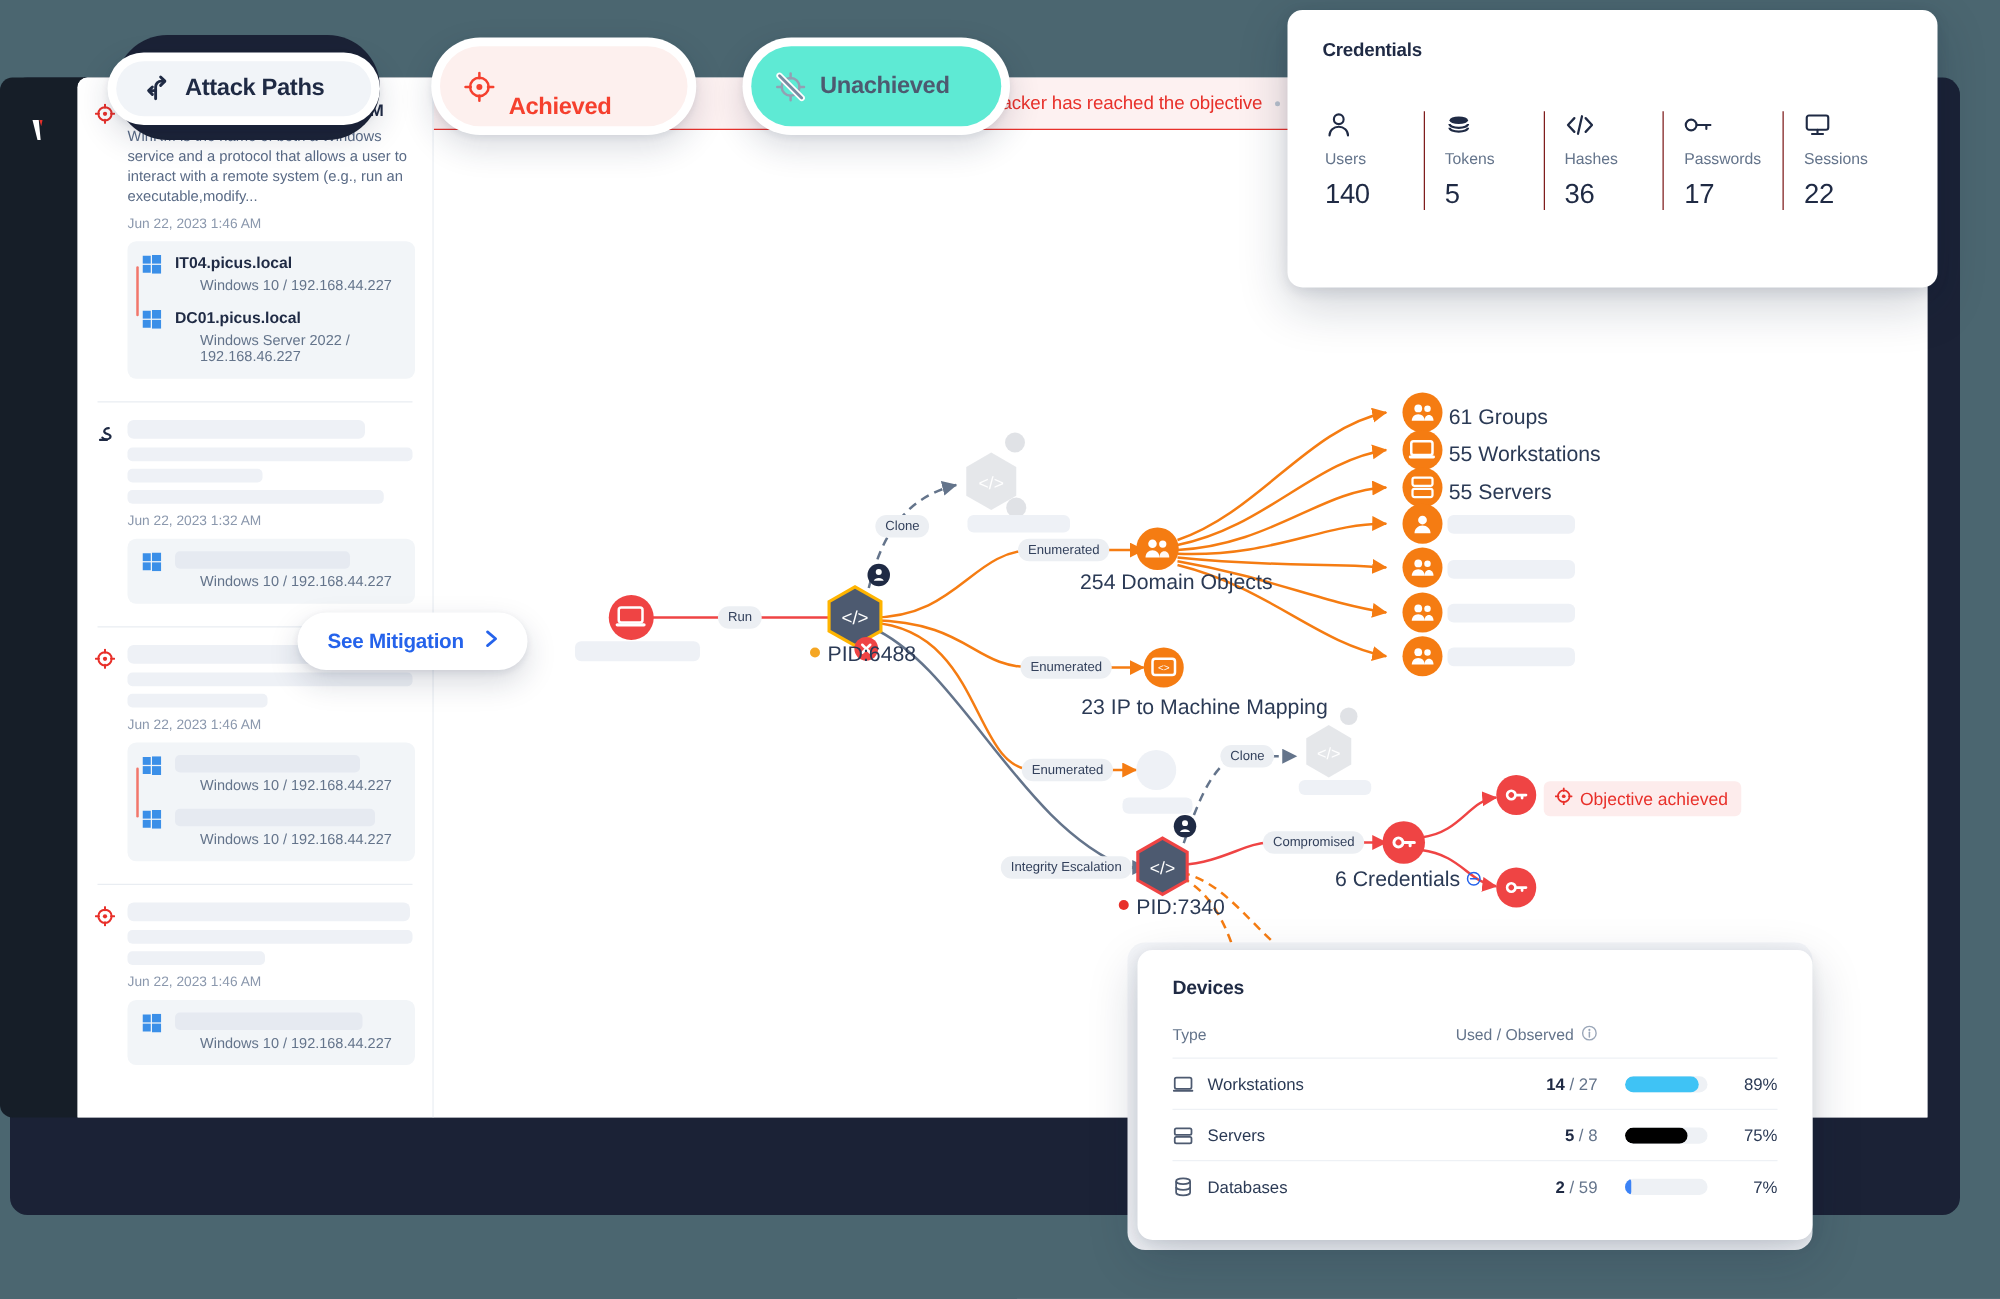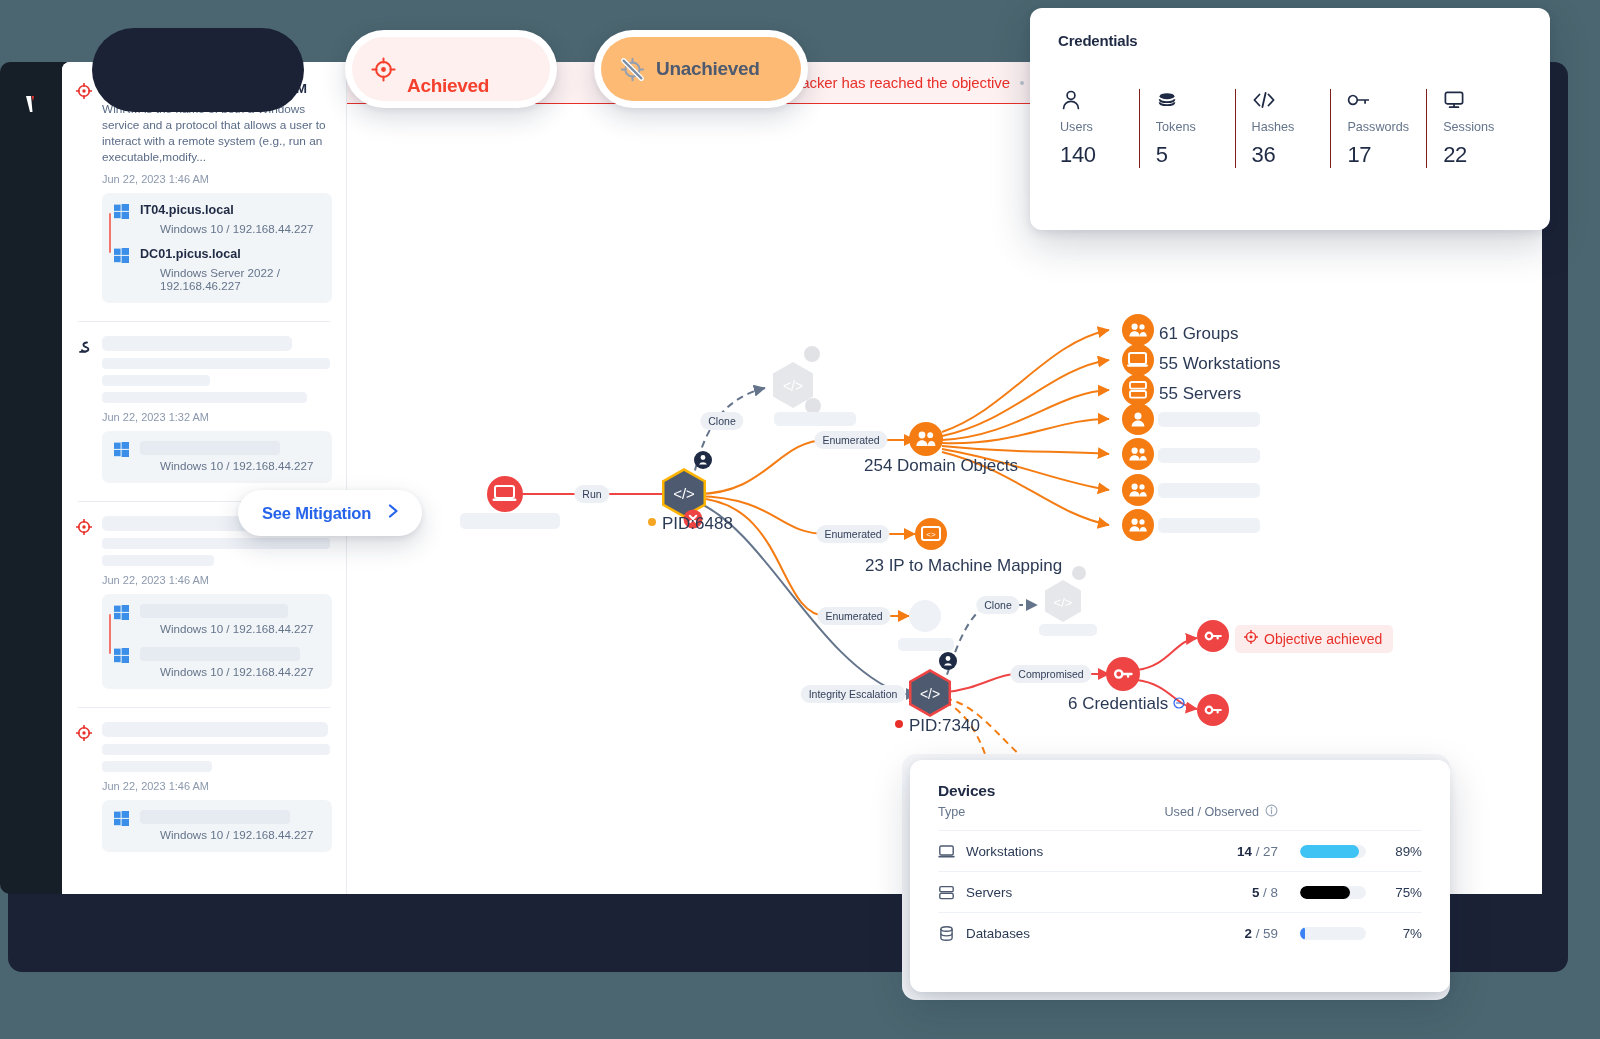--- a/index.html
+++ b/index.html
@@ -151,21 +151,21 @@
   .dev-shadowcard {
     position: absolute; left: 902px; top: 754px; width: 548px; height: 246px;
     background: #f4f6f9; border-radius: 14px;
   }
   .dev-card {
     position: absolute; left: 910px; top: 760px; width: 540px; height: 232px;
     background: #fff; border-radius: 12px; padding: 22px 28px 0 28px;
     box-shadow: 0 14px 40px rgba(15,28,54,.18), 0 3px 10px rgba(15,28,54,.09);
   }
   .dev-title { font-size: 15.5px; font-weight: 700; color: #1f2a44; letter-spacing: -0.2px; }
-  .dev-head { display: flex; align-items: center; margin-top: 4px; padding-bottom: 10px; }
+  .dev-head { display: flex; align-items: center; margin-top: 20px; padding-bottom: 10px; }
   .dev-head .c1 { width: 190px; font-size: 12.6px; color: #64748b; }
   .dev-head .c2 { width: 150px; font-size: 12.6px; color: #64748b; text-align: right; display:flex; align-items:center; gap:6px; justify-content:flex-end;}
   .dev-row {
     display: flex; align-items: center; border-top: 1px solid #eef1f5;
     height: 41px;
   }
   .dev-row .c1 { width: 190px; display: flex; align-items: center; gap: 11px; }
   .dev-row .c1 span { font-size: 13.4px; color: #2b3a55; }
   .dev-row .c2 { width: 150px; text-align: right; font-size: 13.4px; color: #64748b; }
   .dev-row .c2 b { color: #1f2a44; }
@@ -569,36 +569,49 @@
             <circle cx="8" cy="8" r="1.7" fill="#e8302a"></circle>
             <path d="M8 0.5V3.2M8 12.8V15.5M0.5 8H3.2M12.8 8H15.5" stroke="#e8302a" stroke-width="1.6" stroke-linecap="round"></path>
           </svg>
         </span>
         <span>Objective achieved</span>
       </div>
     </div>
   </div>
 
   <div style="position:absolute;left:92px;top:28px;width:212px;height:84px;background:#1b2236;border-radius:42px;"></div>
+  <div class="pill" style="left:86px;top:42px;width:218px;padding:0;">
+    <div class="pill-inner" style="background:#f1f4f8;">
+      <span class="pill-ico">
+        <svg width="25" height="25" viewBox="0 0 25 25">
+          <path d="M12.5 20V10.5c0-2.6 2-4.6 4.6-4.6h2.4" fill="none" stroke="#1f2a44" stroke-width="2.3" stroke-linecap="round"></path>
+          <path d="M16.5 2.6l3.4 3.3-3.4 3.4" fill="none" stroke="#1f2a44" stroke-width="2.3" stroke-linecap="round" stroke-linejoin="round"></path>
+          <path d="M12.5 13.5H7.4" fill="none" stroke="#1f2a44" stroke-width="2.3" stroke-linecap="round"></path>
+          <path d="M9.9 10.6l-3 2.9 3 3" fill="none" stroke="#1f2a44" stroke-width="2.3" stroke-linecap="round" stroke-linejoin="round"></path>
+        </svg>
+      </span>
+      <span class="pill-txt" style="color:#1f2a44;">Attack Paths</span>
+    </div>
+  </div>
 
   <div class="pill" style="left:345px;top:30px;width:212px;height:78px;padding:0;border-radius:39px;">
     <div class="pill-inner" style="background:#fdf0ee;border-radius:32px;">
       <span class="pill-ico">
         <svg width="25" height="25" viewBox="0 0 25 25">
           <circle cx="12.5" cy="12.5" r="7.4" fill="none" stroke="#f5402e" stroke-width="2"></circle>
           <circle cx="12.5" cy="12.5" r="2.4" fill="#f5402e"></circle>
           <path d="M12.5 1.4v4.2M12.5 19.4v4.2M1.4 12.5h4.2M19.4 12.5h4.2" stroke="#f5402e" stroke-width="2" stroke-linecap="round"></path>
         </svg>
       </span>
       <span class="pill-txt" style="color:#f5402e;margin-top:34px;">Achieved</span>
     </div>
   </div>
 
   <div class="pill" style="left:594px;top:30px;width:214px;height:78px;padding:0;border-radius:39px;">
-    <div class="pill-inner" style="background:#fdba74;border-radius:32px;">
+    <div class="pill-inner" style="background:#5eead4;border-radius:32px;">
       <span class="pill-ico">
         <svg width="25" height="25" viewBox="0 0 25 25">
           <circle cx="12.5" cy="12.5" r="7.1" fill="none" stroke="#93a0b3" stroke-width="2"></circle>
           <circle cx="12.5" cy="12.5" r="2.2" fill="#93a0b3"></circle>
           <path d="M12.5 1.8v3.7M12.5 19.6v3.6M1.8 12.5h3.7M19.6 12.5h3.6" stroke="#93a0b3" stroke-width="2" stroke-linecap="round"></path>
           <path d="M3.6 3.6 L21.4 21.4" stroke="#ffffff" stroke-width="5" stroke-linecap="round"></path>
           <path d="M3.6 3.6 L21.4 21.4" stroke="#7b8ca3" stroke-width="2.2" stroke-linecap="round"></path>
         </svg>
       </span>
       <span class="pill-txt" style="color:#4d5a70;">Unachieved</span>

